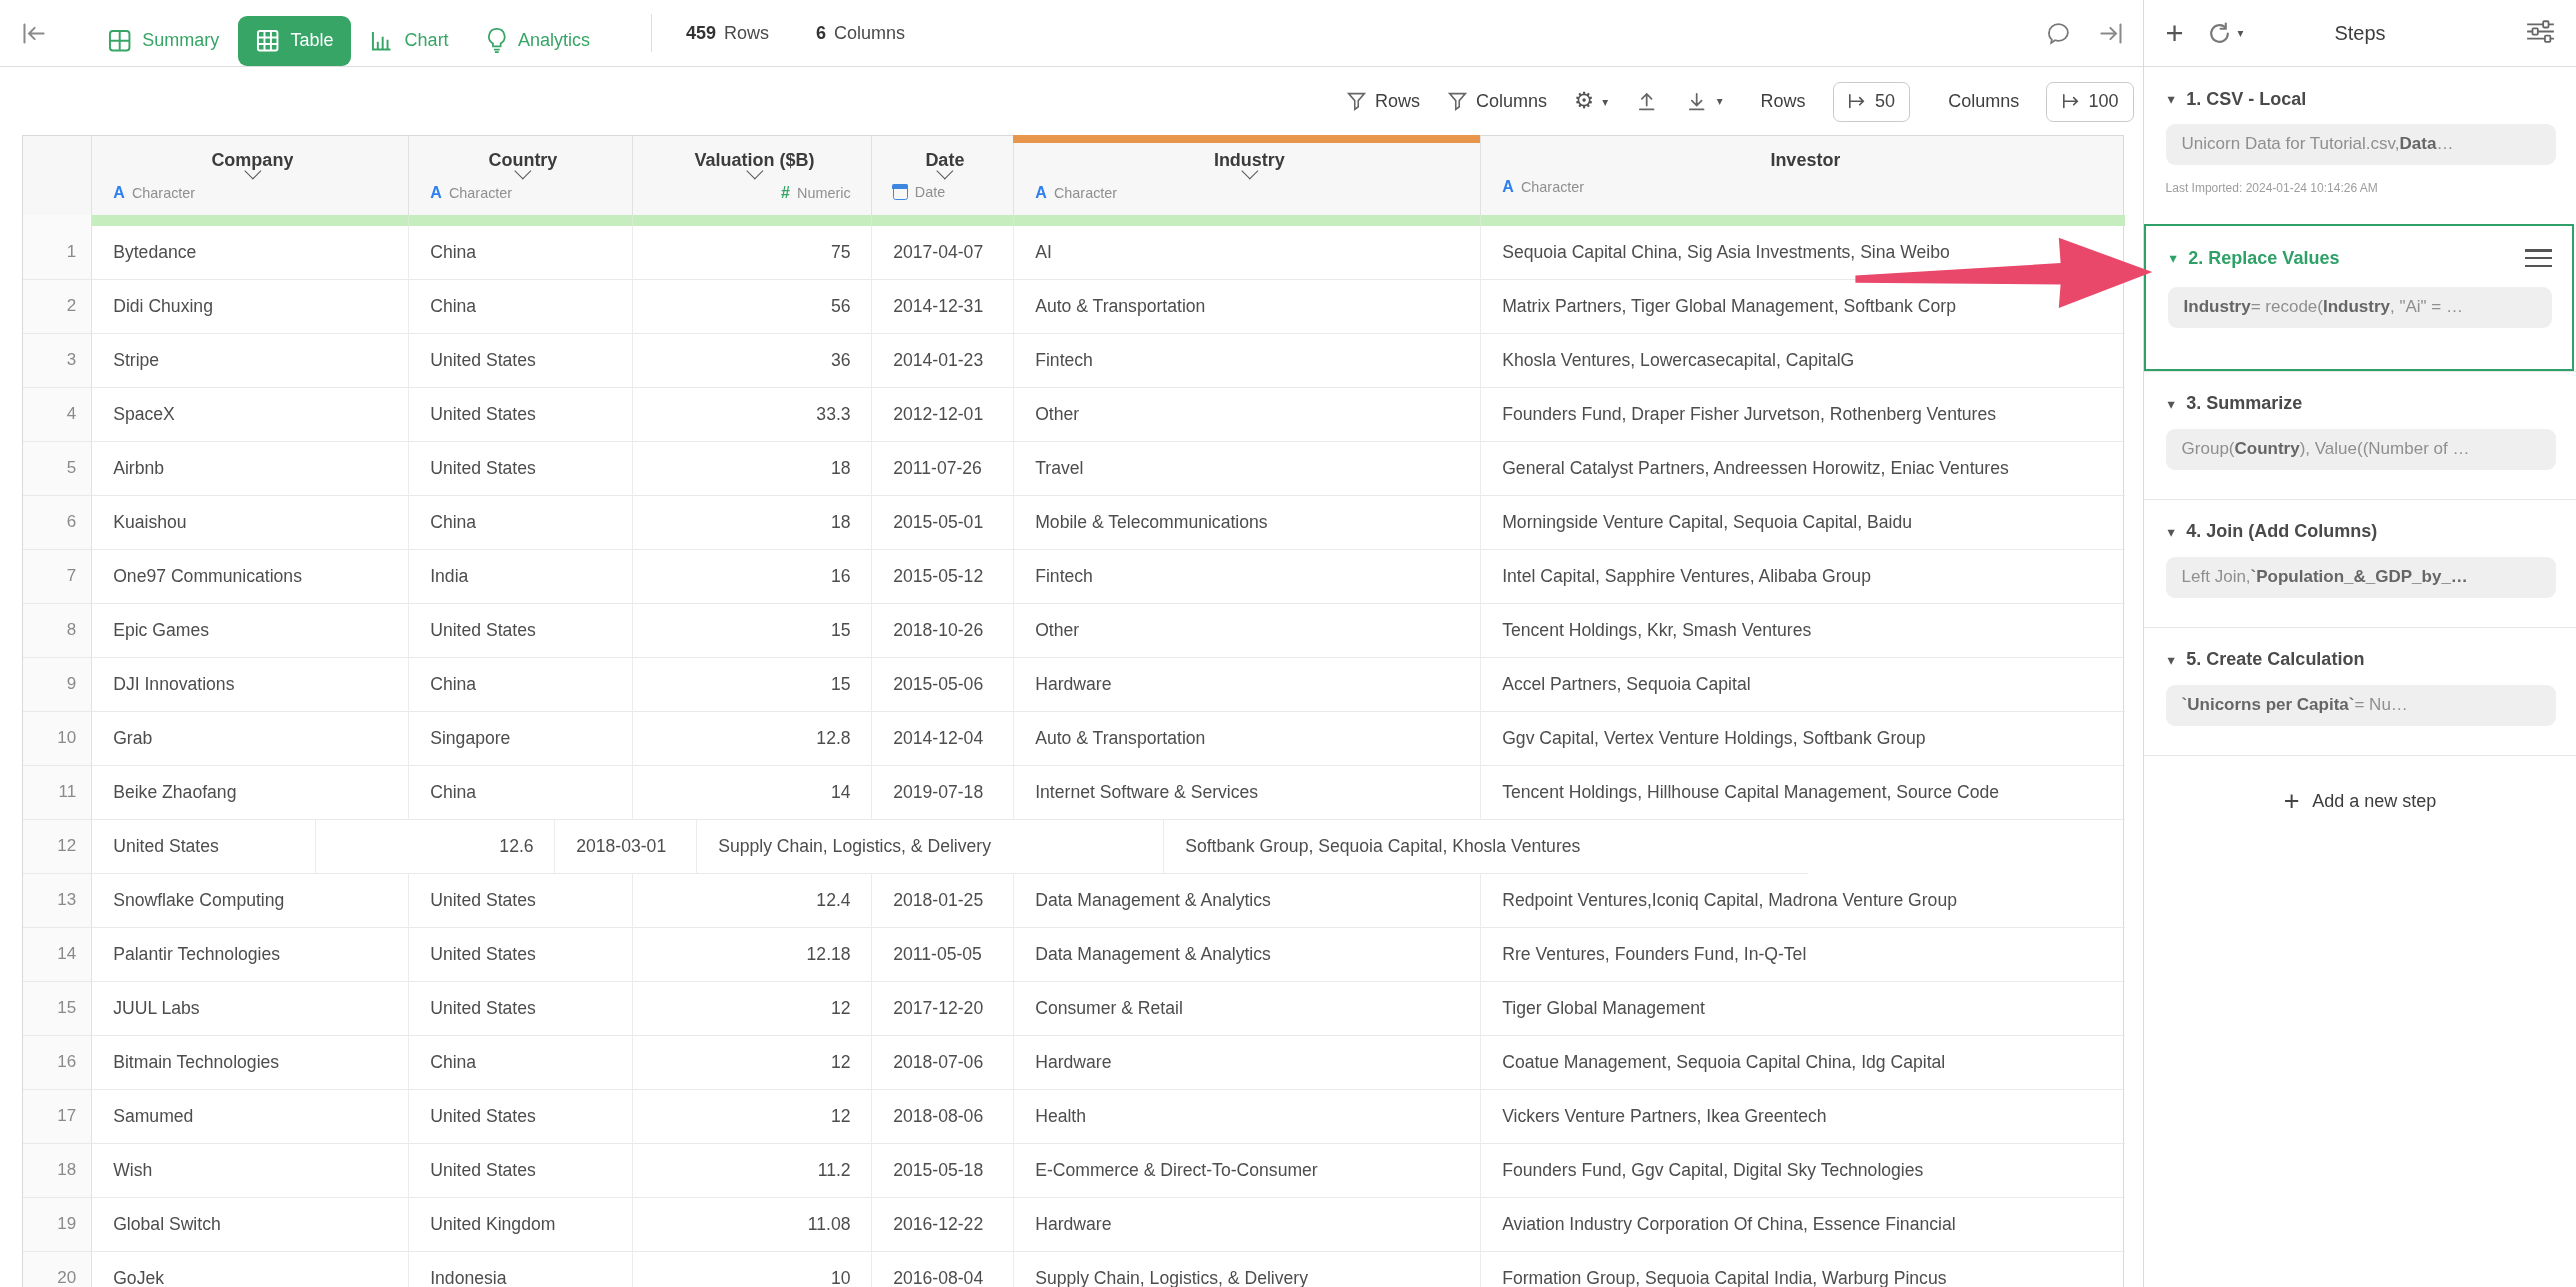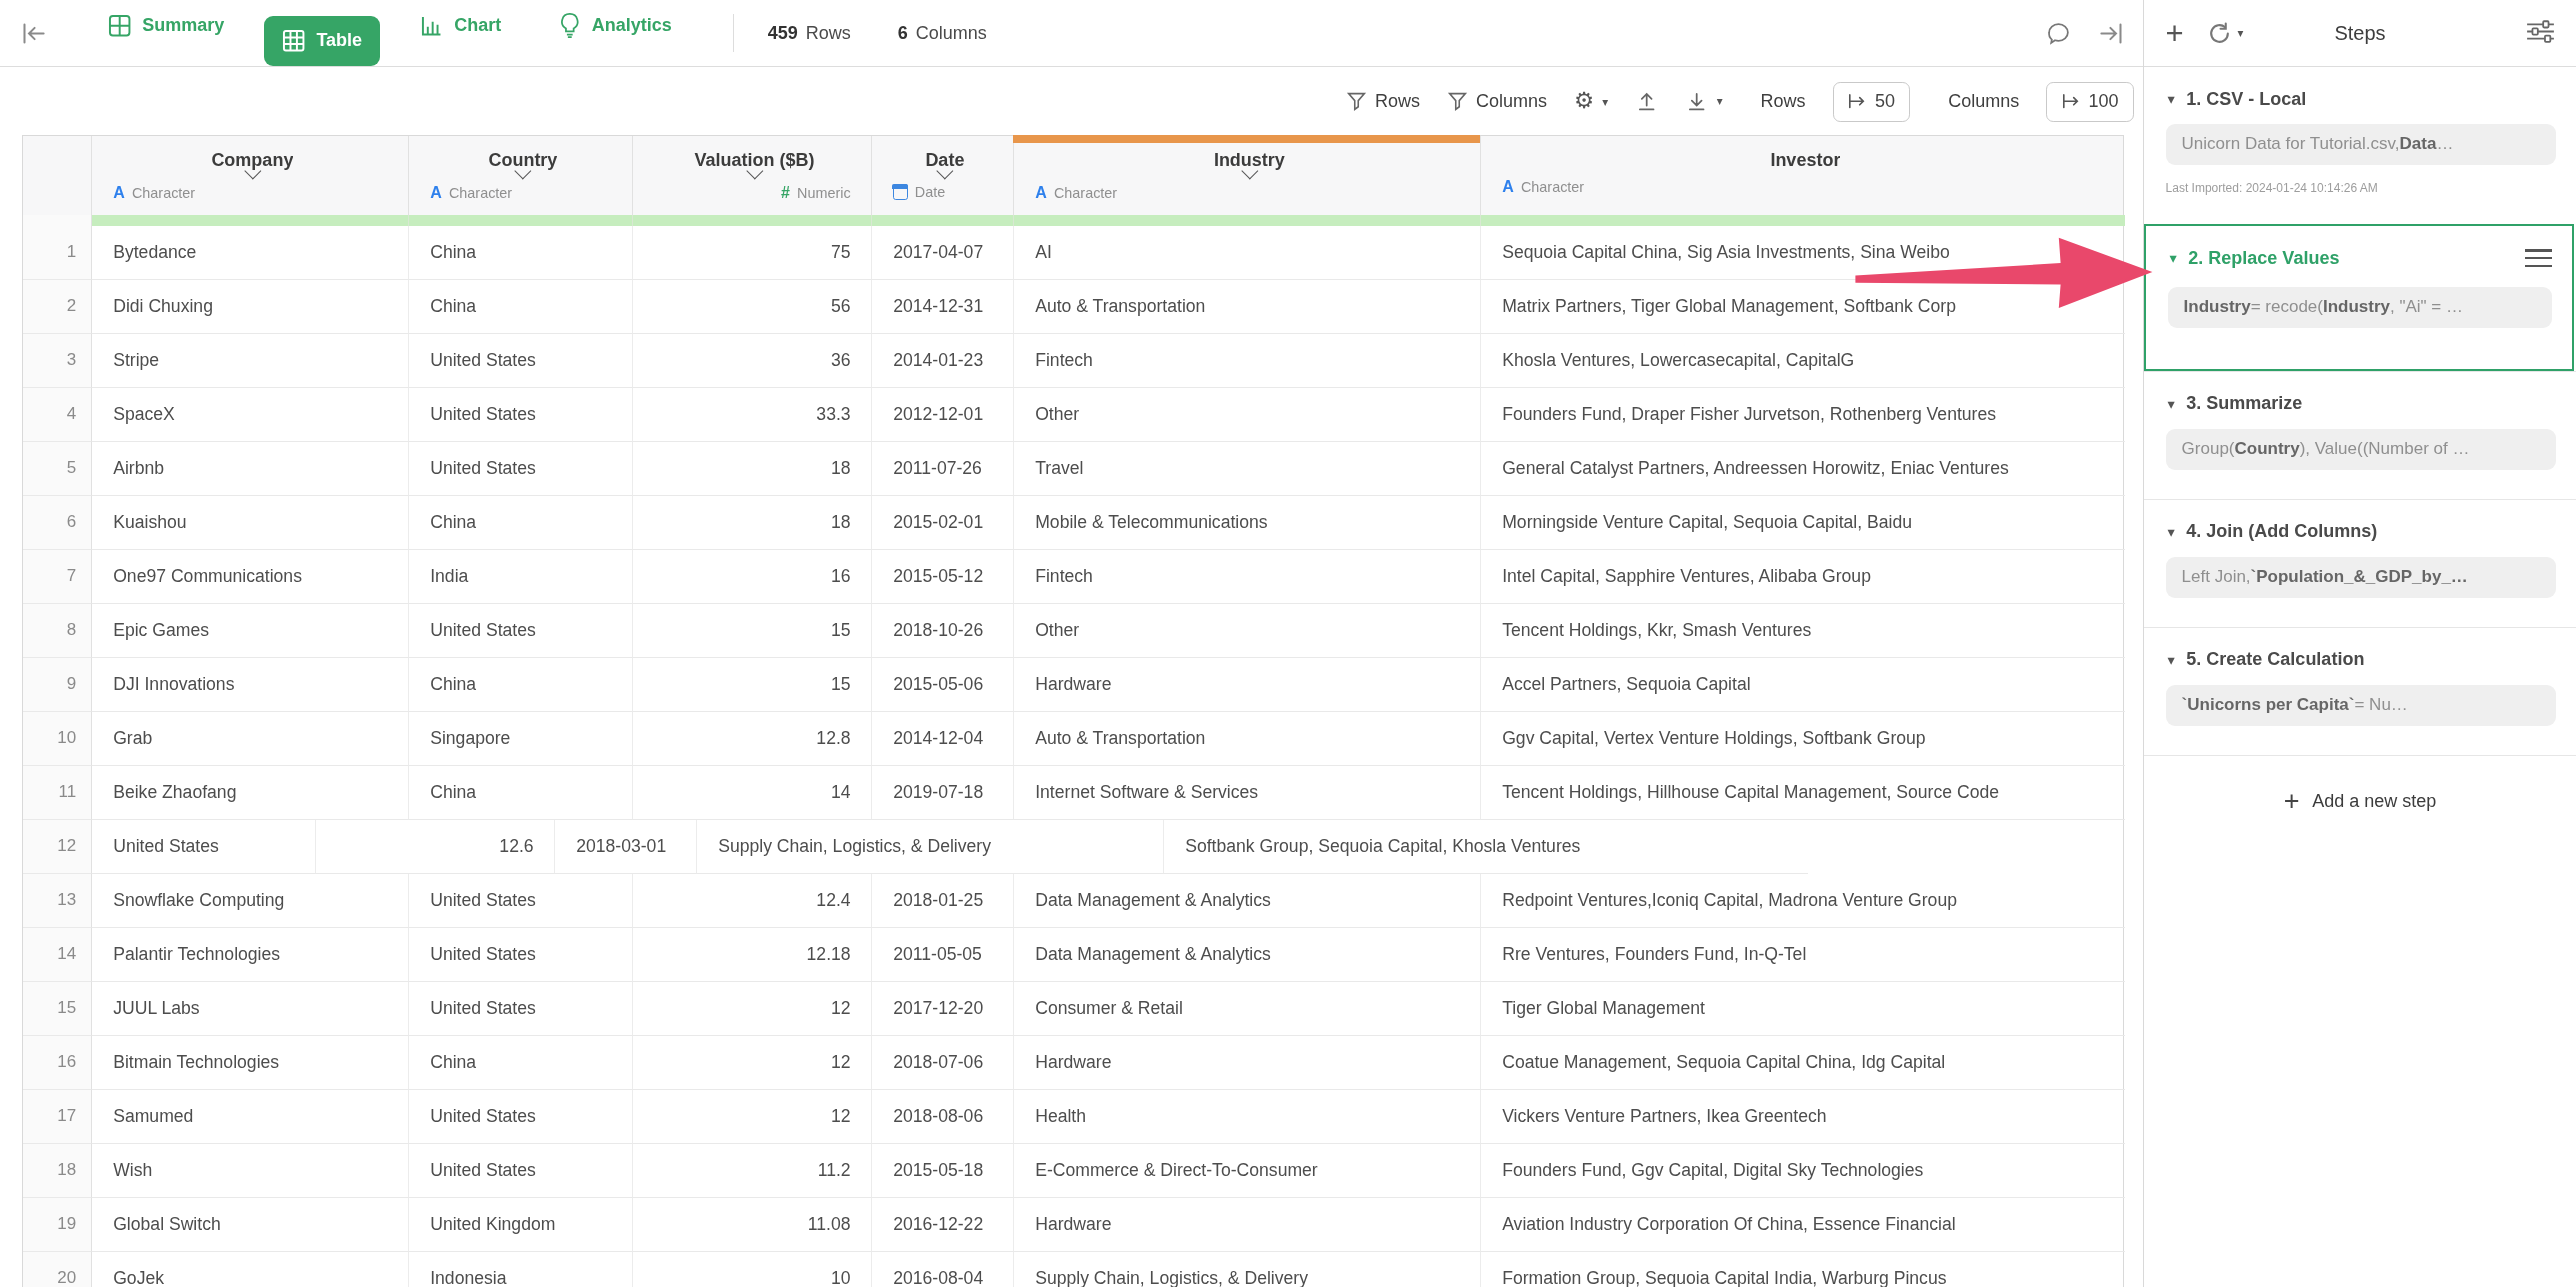--- a/index.html
+++ b/index.html
@@ -3,21 +3,21 @@
 <meta charset="utf-8">
 <style>
   * { margin:0; padding:0; box-sizing:border-box; }
   html,body { width:2576px; height:1287px; overflow:hidden; background:#fff;
     font-family:"Liberation Sans", sans-serif; color:#4a4a4a; }
   .main { position:absolute; left:0; top:0; width:2143px; height:1287px; background:#fff; }
 
   
   .topbar { height:67px; display:flex; align-items:center; padding-left:20px; border-bottom:0.9px solid #ddd; background:#fff; }
   .icon-btn { display:inline-flex; align-items:center; justify-content:center; cursor:pointer; }
-  .tabs { display:flex; align-items:flex-start; margin-left:43px; gap:22px;font-weight:bold; }
+  .tabs { display:flex; align-items:flex-end; margin-left:43px; gap:1px; }
   .tab { display:flex; align-items:center; gap:10.8px; height:50px; padding:0 18px; border-radius:9px;
          color:#36A566; font-size:18px; cursor:pointer; }
   .tab.active { background:#36A566; color:#fff;margin-top:15px; }
   .v-divider { width:0.9px; height:38px; background:#ddd; margin:0 34px 0 43px; }
   .counts { display:flex; align-items:center; gap:47px; font-size:18px; color:#4a4a4a; }
   .counts b { color:#333; margin-right:8px; }
   .topbar-right { margin-left:auto; display:flex; align-items:center; gap:27px; padding-right:18px; }
 
   
   .toolbar2 { height:69px; display:flex; align-items:center; justify-content:flex-end; gap:27px; padding-right:9px; background:#fff; }
@@ -307,21 +307,21 @@
           <div class="td right" style="width: 239px;">18</div>
           <div class="td" style="width: 142px;">2011-07-26</div>
           <div class="td" style="width: 467px;">Travel</div>
           <div class="td" style="width: 644px;">General Catalyst Partners, Andreessen Horowitz, Eniac Ventures</div>
         </div>
         <div class="tr">
           <div class="td rownum" style="width: 69px;">6</div>
           <div class="td" style="width: 317px;">Kuaishou</div>
           <div class="td" style="width: 224px;">China</div>
           <div class="td right" style="width: 239px;">18</div>
-          <div class="td" style="width: 142px;">2015-02-01</div>
+          <div class="td" style="width: 142px;">2015-05-01</div>
           <div class="td" style="width: 467px;">Mobile &amp; Telecommunications</div>
           <div class="td" style="width: 644px;">Morningside Venture Capital, Sequoia Capital, Baidu</div>
         </div>
         <div class="tr">
           <div class="td rownum" style="width: 69px;">7</div>
           <div class="td" style="width: 317px;">One97 Communications</div>
           <div class="td" style="width: 224px;">India</div>
           <div class="td right" style="width: 239px;">16</div>
           <div class="td" style="width: 142px;">2015-05-12</div>
           <div class="td" style="width: 467px;">Fintech</div>

